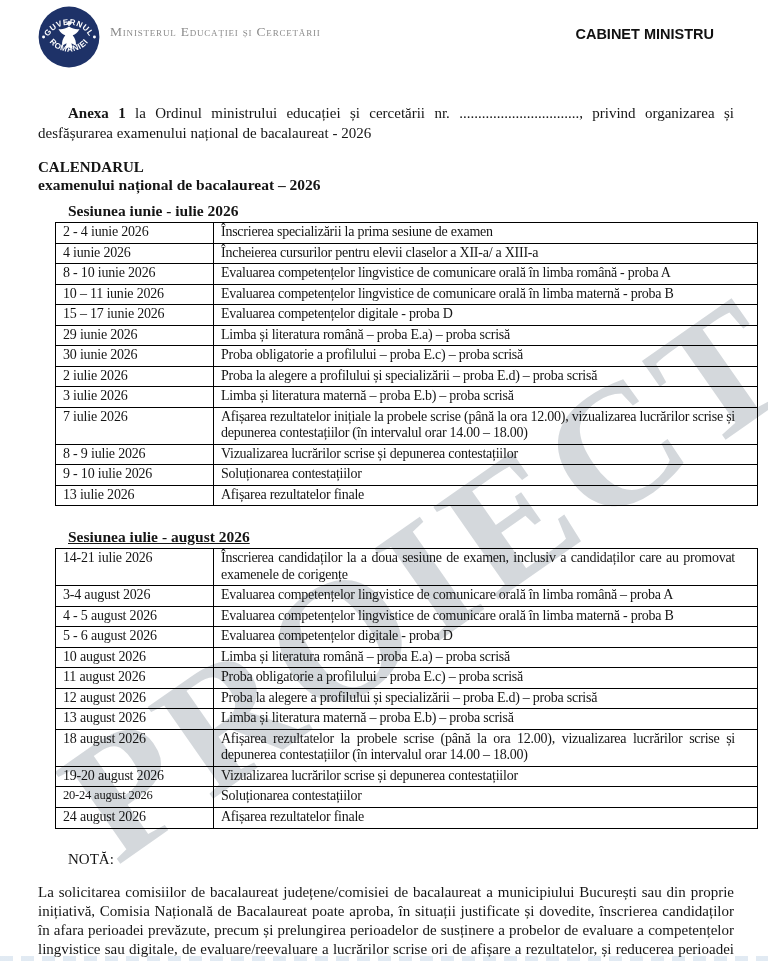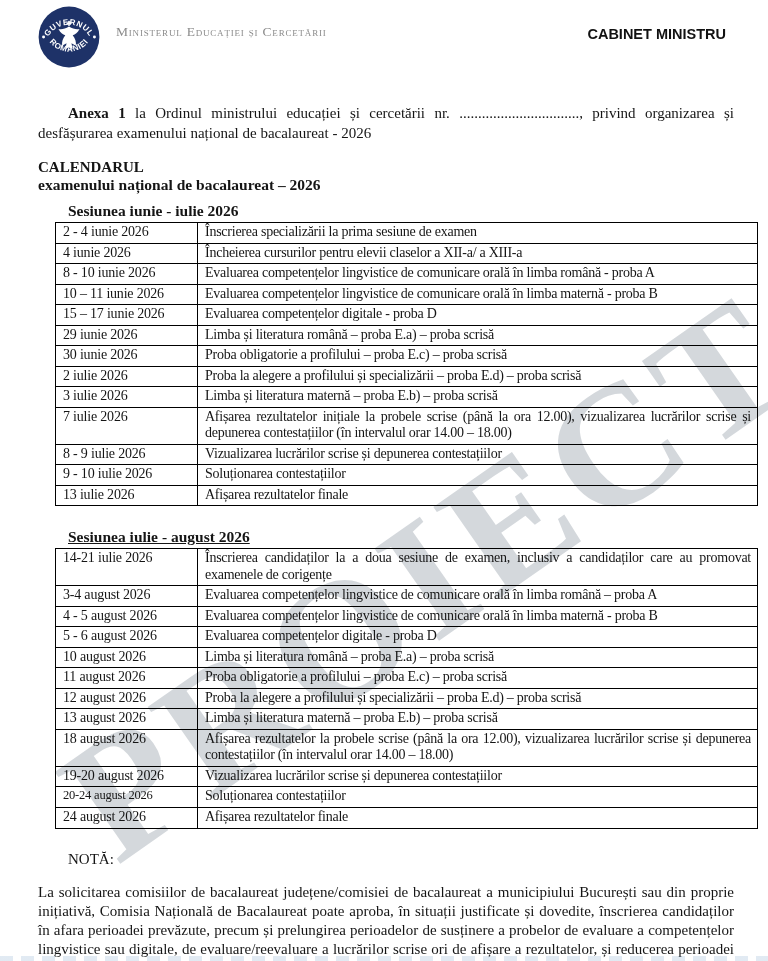--- a/index.html
+++ b/index.html
@@ -31,29 +31,29 @@
     user-select:none;
   }
   .content{position:relative;z-index:1;padding:0 34px 0 38px;}
   
   .header{position:relative;height:74px;}
   .logo{
     position:absolute;left:0px;top:6px;
     width:62px;height:62px;
   }
   .ministry-name{
-    position:absolute;left:78px;top:24px;
+    position:absolute;left:72px;top:24px;
     font-family:"Liberation Serif",serif;
     font-variant:small-caps;
     font-size:13.5px;
     letter-spacing:0.8px;
     color:#8b8b8b;
   }
   .cabinet{
-    position:absolute;right:8px;top:26px;
+    position:absolute;right:20px;top:26px;
     font-family:"Liberation Sans",sans-serif;
     font-weight:bold;
     font-size:14.5px;
     letter-spacing:0px;
     color:#111;
   }
   
   .anexa{
     margin-top:30px;
     font-size:15px;
@@ -80,21 +80,21 @@
   
   table.cal{
     border-collapse:collapse;
     margin-left:17px;
     width:703px;
     table-layout:fixed;
   }
   table.cal td{
     border:1px solid #000;
     vertical-align:top;
-    padding:1px 6px 2px 7px;
+    padding:1px 22px 2px 7px;
     font-size:14px;
     line-height:1.18;
     background:transparent;
   }
   td.date-cell{width:128px;white-space:nowrap;letter-spacing:-0.2px;}
   td.date-cell.small-date{font-size:12.5px;}
   td.event-cell{text-align:justify;letter-spacing:-0.25px;}
   td.event-cell b{font-weight:normal;}
   
   .note-heading{

